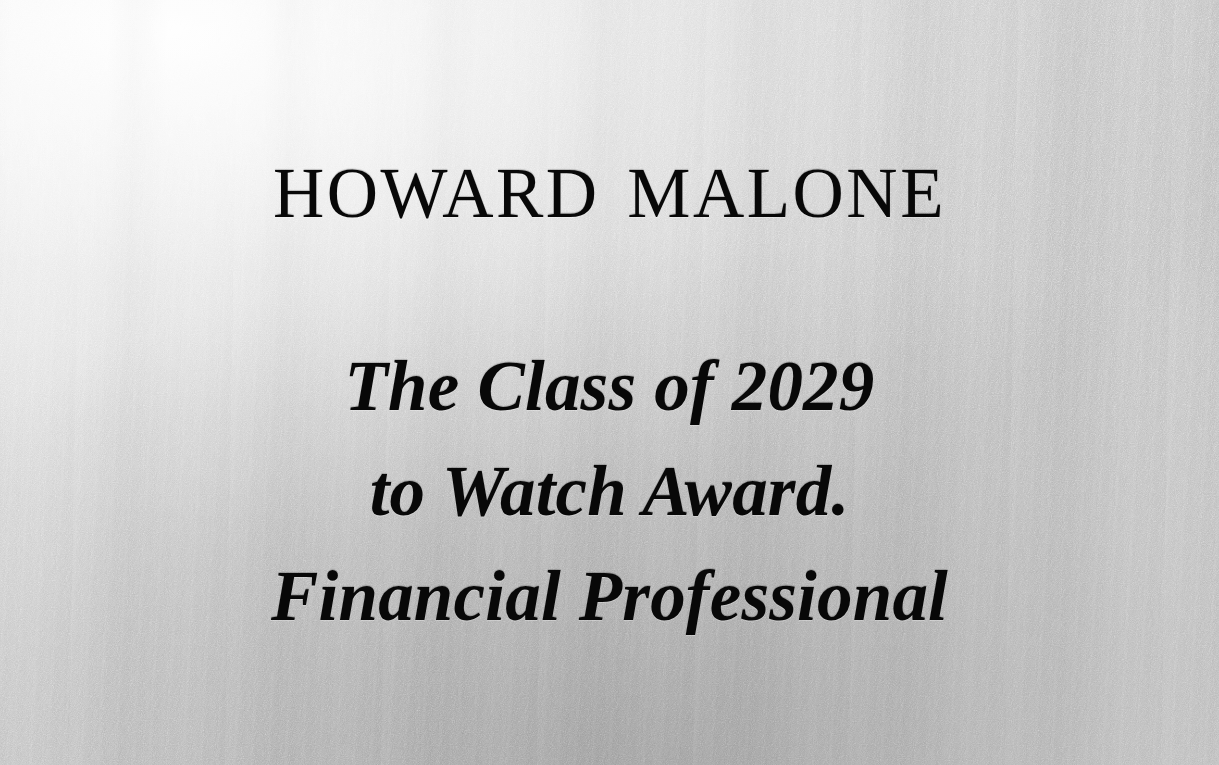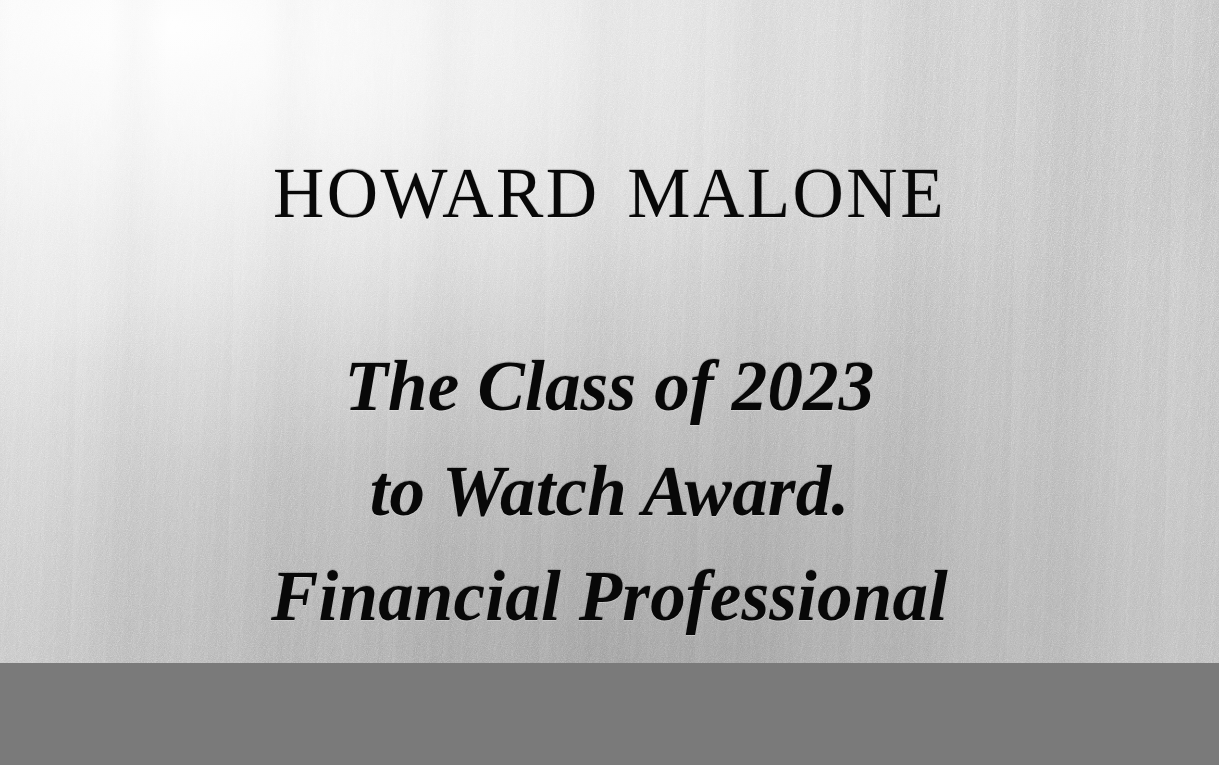--- a/index.html
+++ b/index.html
@@ -6,21 +6,21 @@
   html, body {
     margin: 0;
     padding: 0;
     background: #7a7a7a;
   }
 
   
   #plaque {
     position: relative;
     width: 1219px;
-    height: 663px;
+    height: 765px;
     overflow: hidden;
     background-color: #bdbdbd;
     font-family: "Liberation Serif", "DejaVu Serif", serif;
   }
 
   
   .metal-base {
     position: absolute;
     inset: 0;
     
@@ -192,19 +192,19 @@
     <rect width="1219" height="765" filter="url(#grainCoarse)"></rect>
   </svg>
 
   <div class="metal-vignette"></div>
 
   <div class="engraving">
 
     <div class="recipient-name">Howard Malone</div>
 
     <div class="citation">
-      <span class="citation-line">The Class of 2023</span>
+      <span class="citation-line">The Class of 2029</span>
       <span class="citation-line">to Watch Award.</span>
       <span class="citation-line">Financial Professional</span>
     </div>
 
   </div>
 </div>
 
 </body></html>

